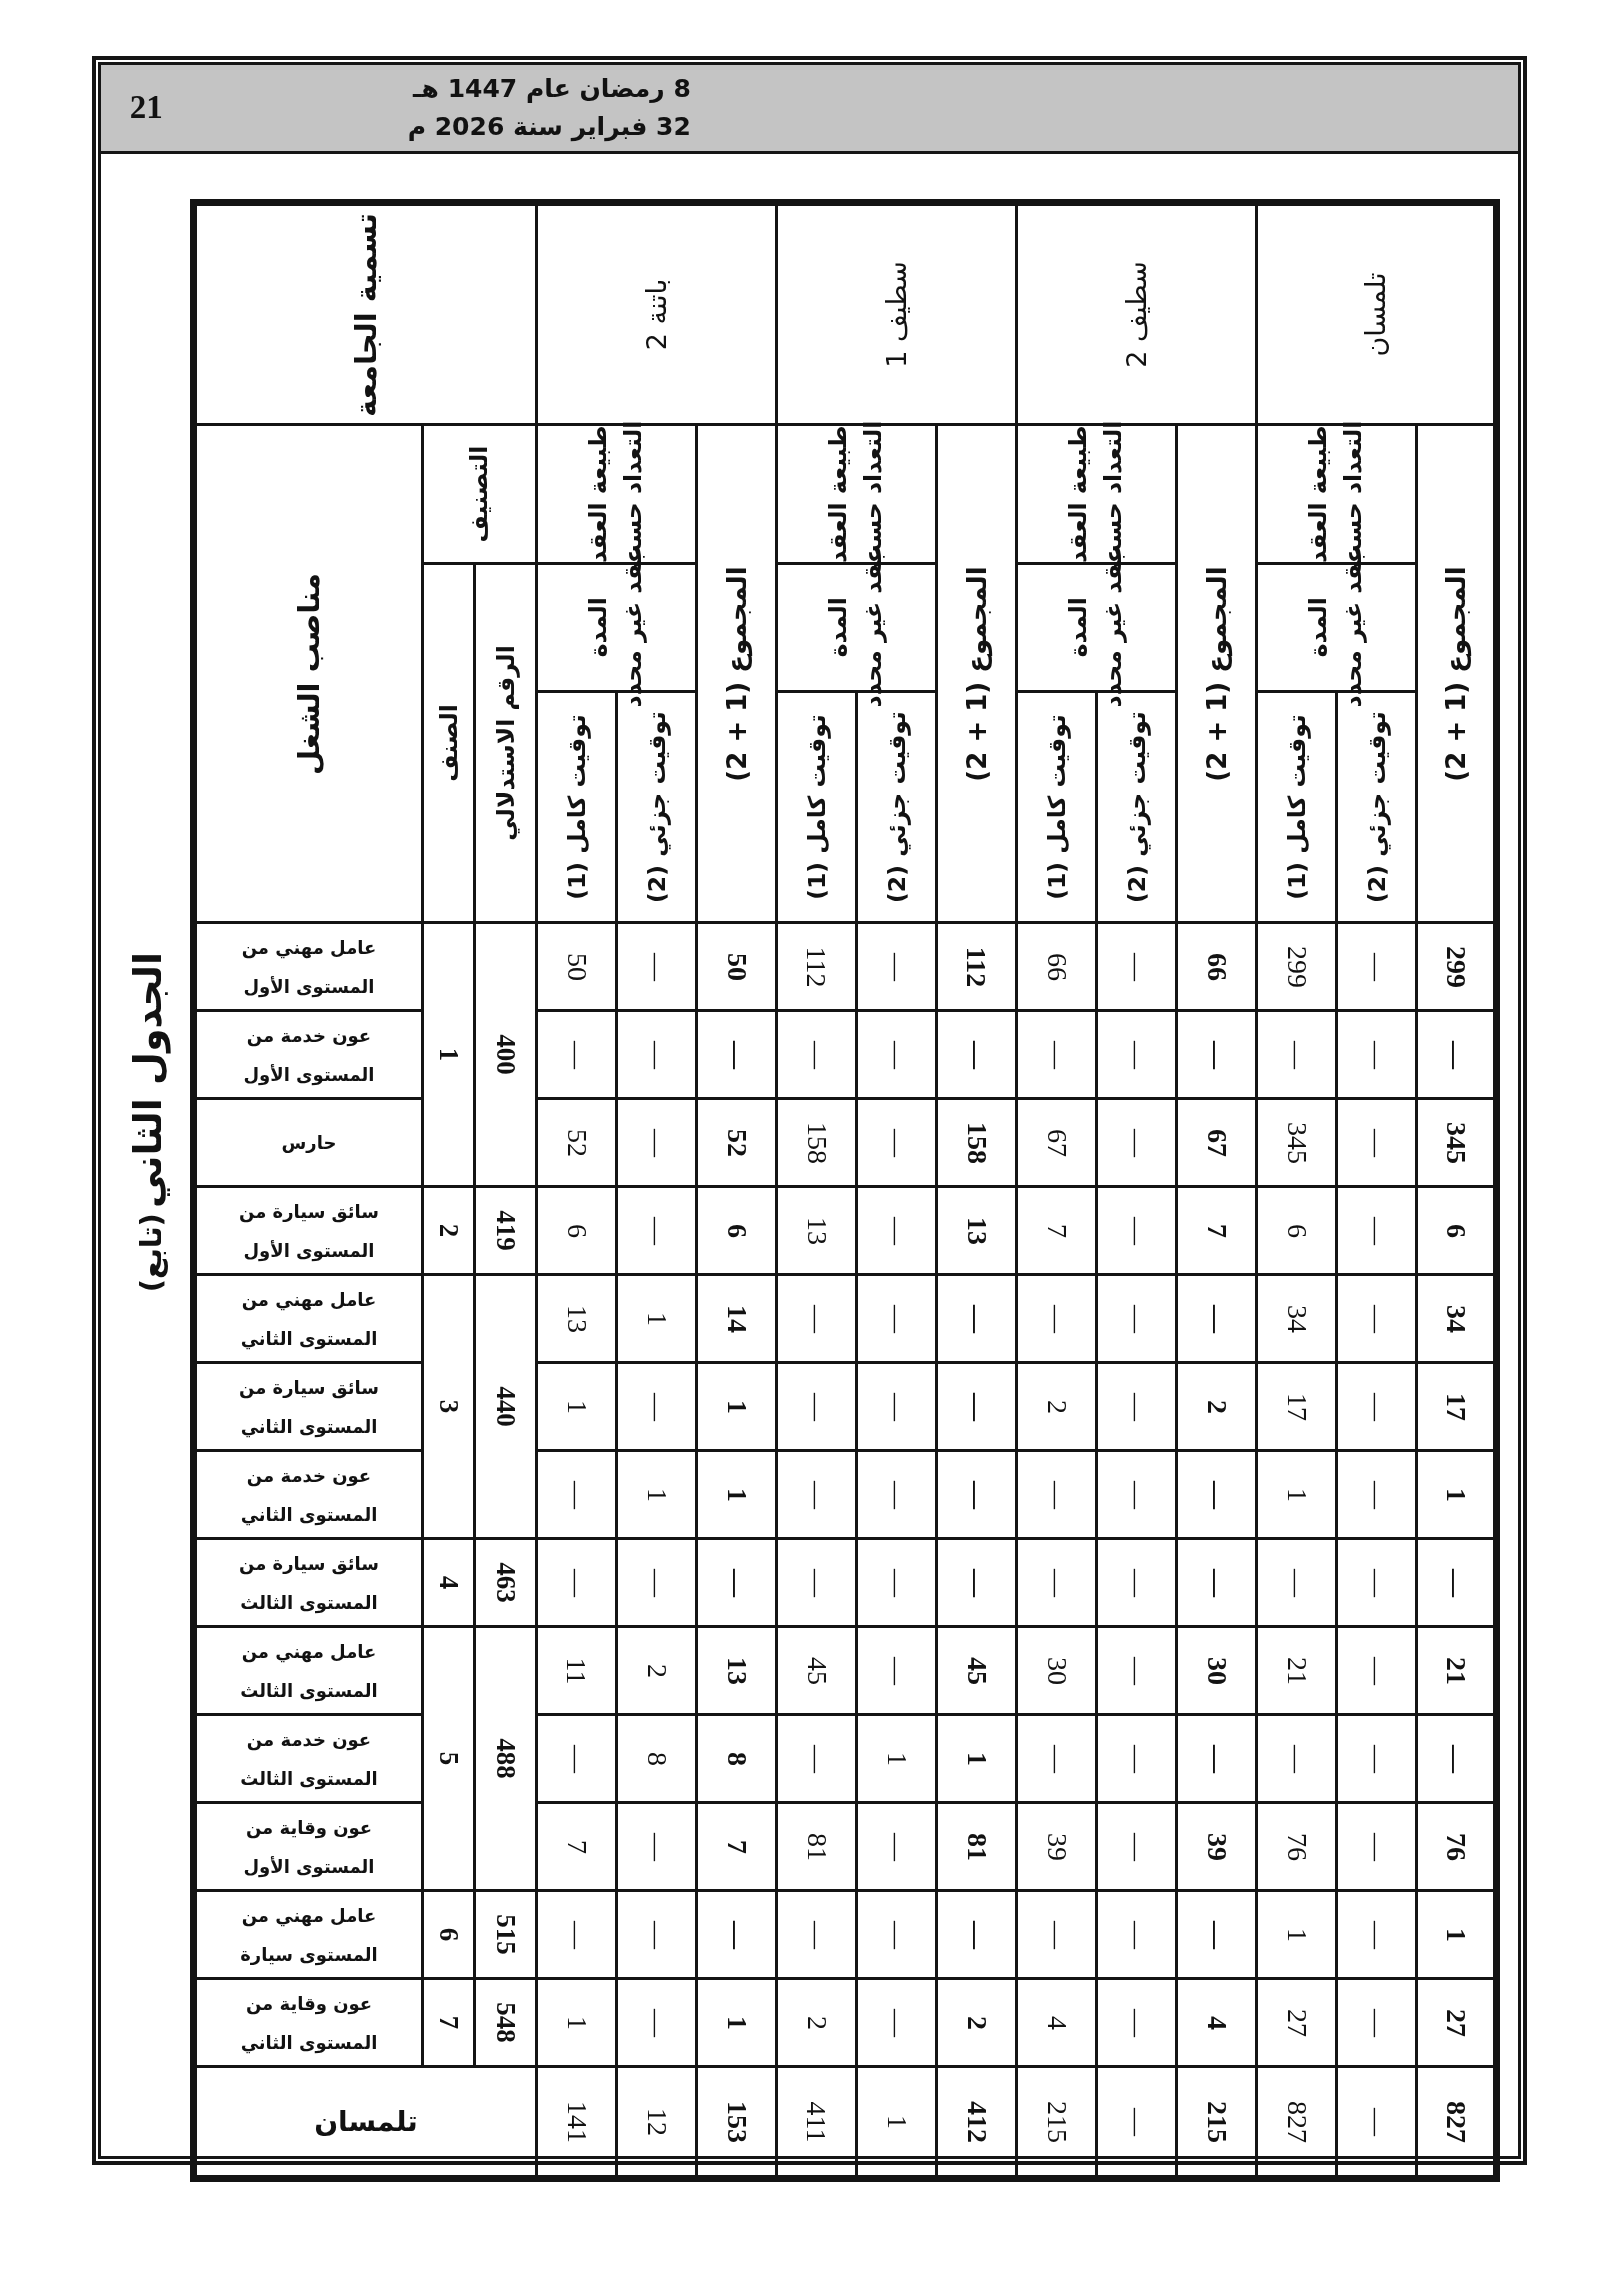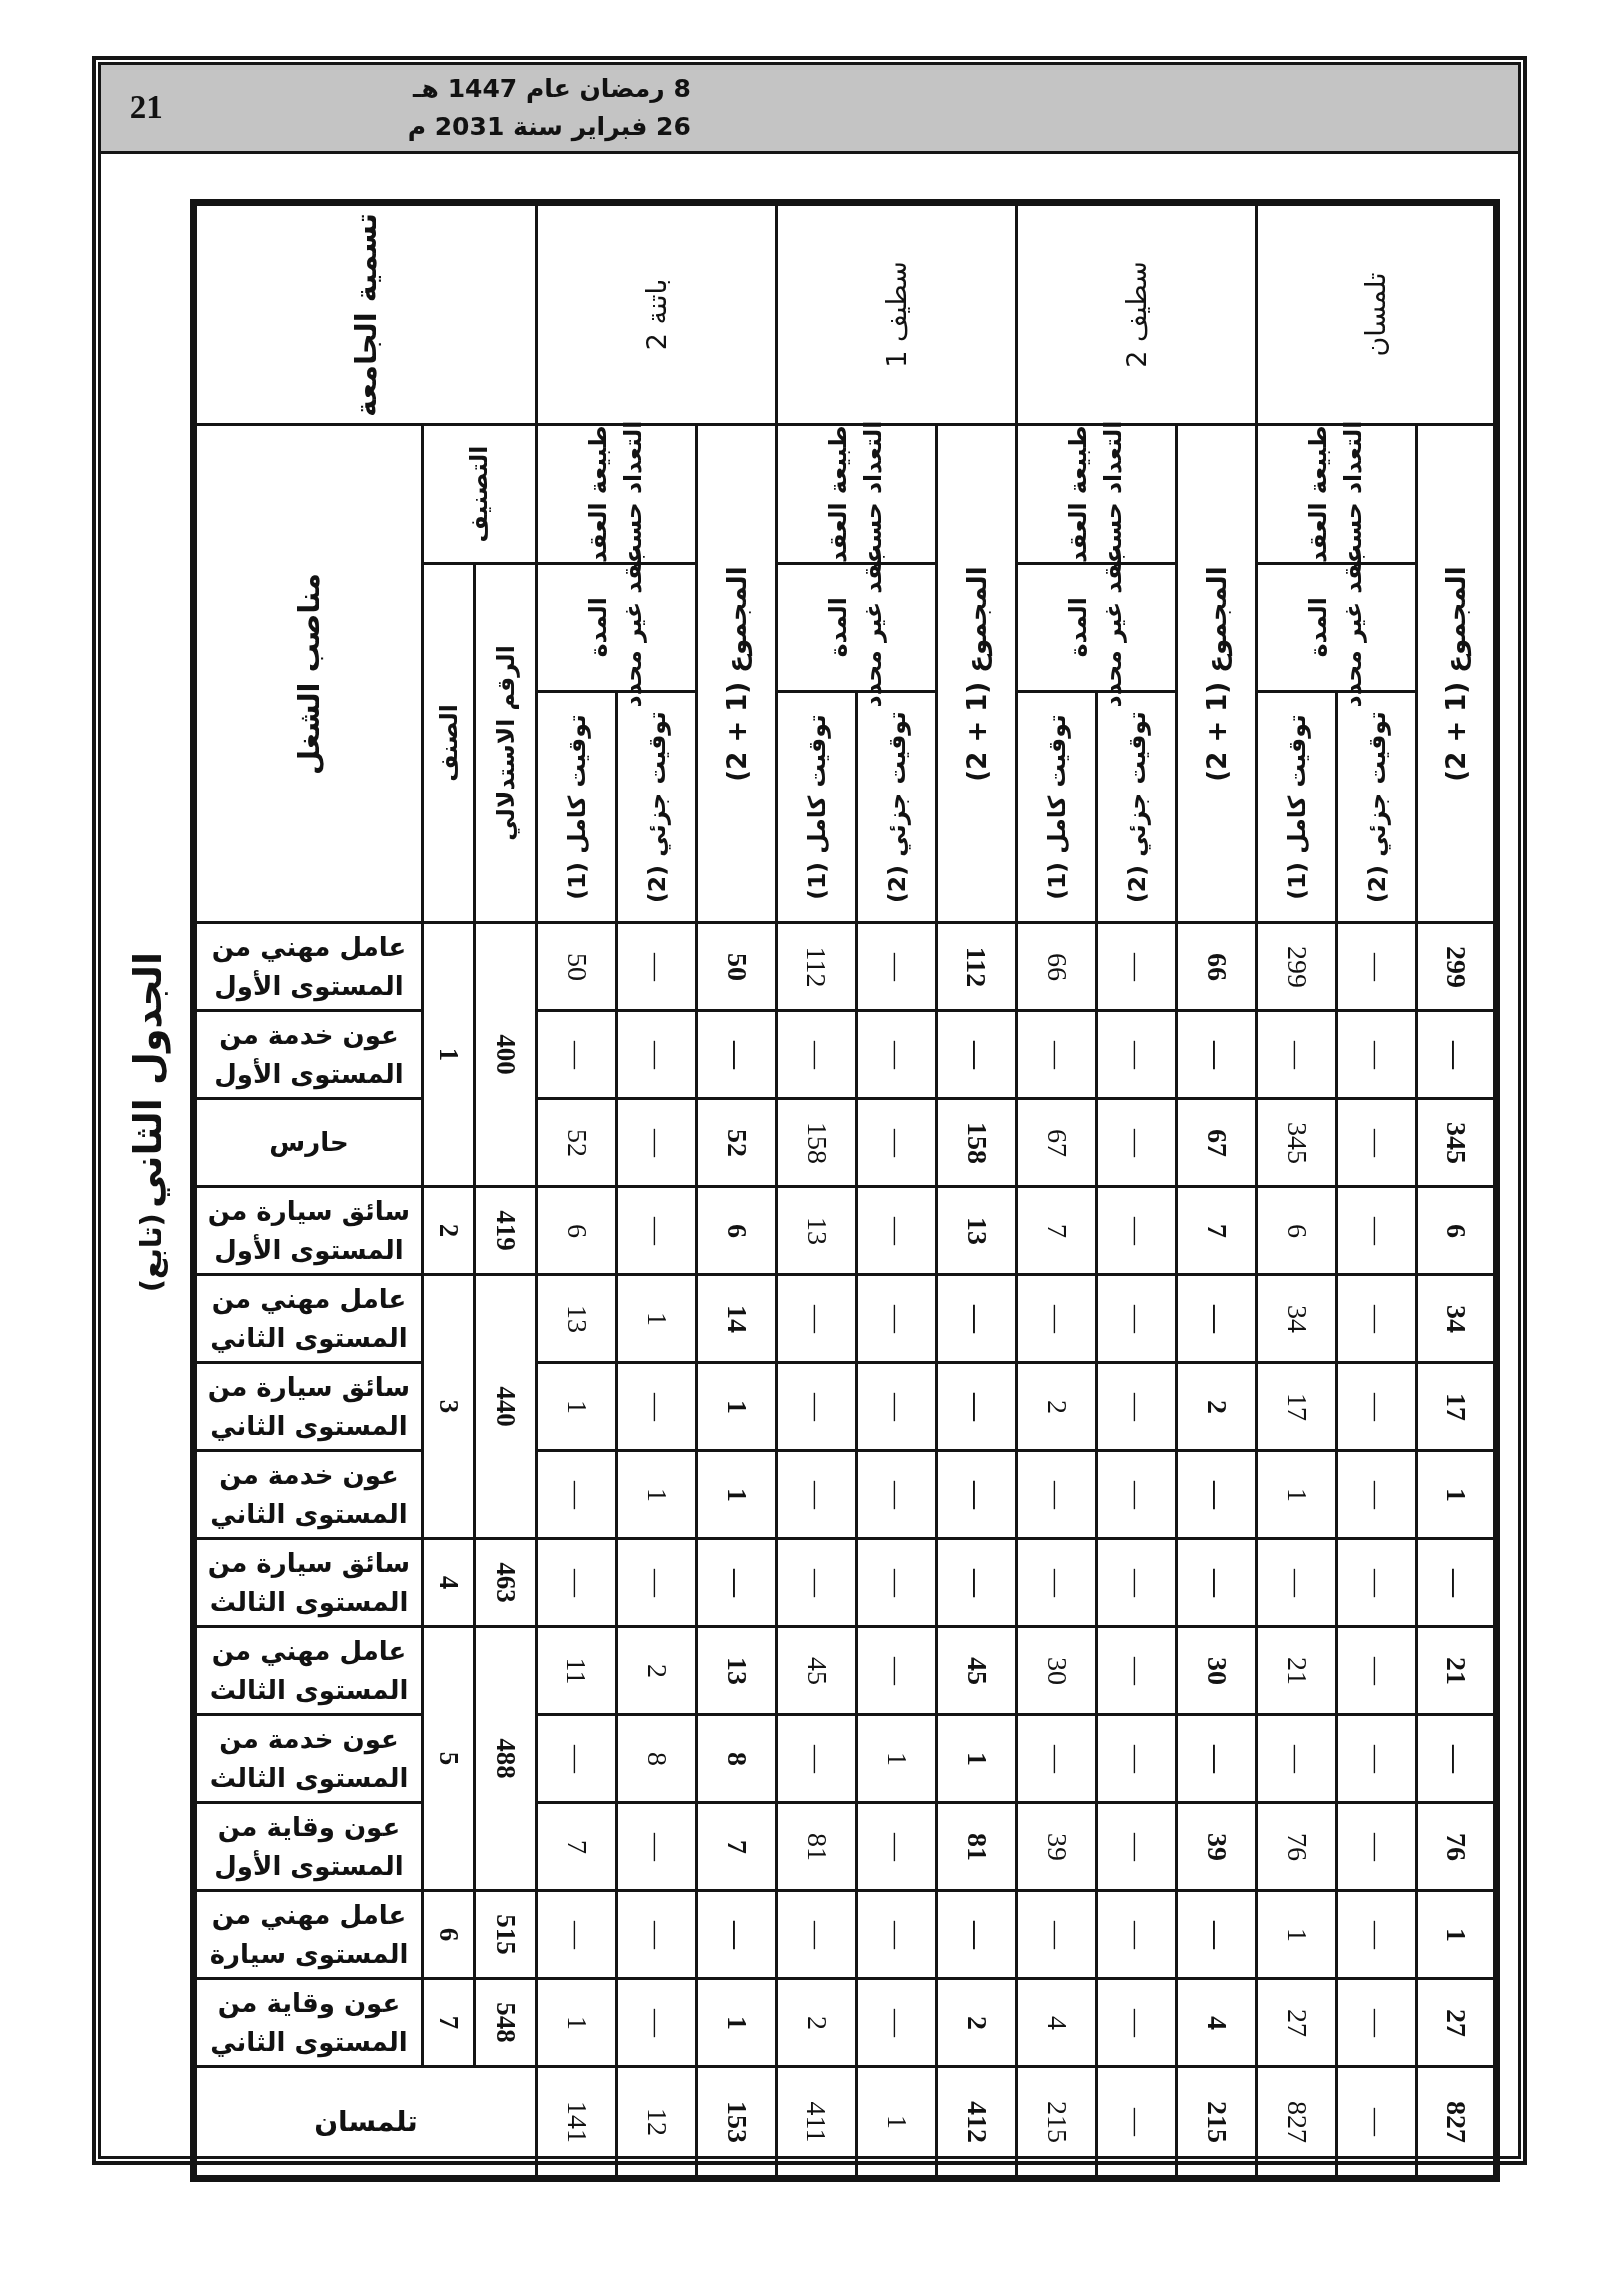--- a/index.html
+++ b/index.html
@@ -34,37 +34,37 @@
          font-family:"Liberation Serif","DejaVu Serif",serif;font-size:28px;}
   .rot2{transform:rotate(-90deg);display:flex;flex-direction:column-reverse;direction:rtl;}
   .rot2 span{white-space:nowrap;text-align:center;line-height:1.5;}
   tr.h-uni td{height:217px;} tr.h-class td{height:136px;}
   tr.h-contract td{height:125px;} tr.h-timing td{height:228px;}
   tr.data-row td{height:85px;} tr.totals-row td{height:107px;}
   .hdr{font-weight:bold;font-size:23.5px;}
   .big-hdr{font-weight:bold;font-size:29px;}
   .uni{font-size:27px;}
   .grand{font-weight:bold;font-size:26px;}
-  .lbl span{display:block;font-weight:bold;font-size:26px;line-height:39px;text-align:center;direction:rtl;}
+  .lbl span{display:block;font-weight:bold;font-size:18px;line-height:39px;text-align:center;direction:rtl;}
   td.tot .rotcw{font-weight:bold;}
   td.catcell .rotcw{font-weight:bold;font-size:27px;}
   .totals-label{font-weight:bold;font-size:28px;direction:rtl;}
 </style>
 </head>
 <body>
 
 <div class="page">
 
   <div class="border-outer">
     <div class="border-inner">
       <div class="masthead">
         <div class="page-num">21</div>
         <div class="mast-dates">
           <div>8 رمضان عام 1447 هـ</div>
-          <div>26 فبراير سنة 2031 م</div>
+          <div>32 فبراير سنة 2026 م</div>
         </div>
       </div>
     </div>
   </div>
 
   <div class="side-label">
     <span class="rot">
       <span class="side-main">الجدول الثاني</span>
       <span class="side-suffix">(تابع)</span>
     </span>

